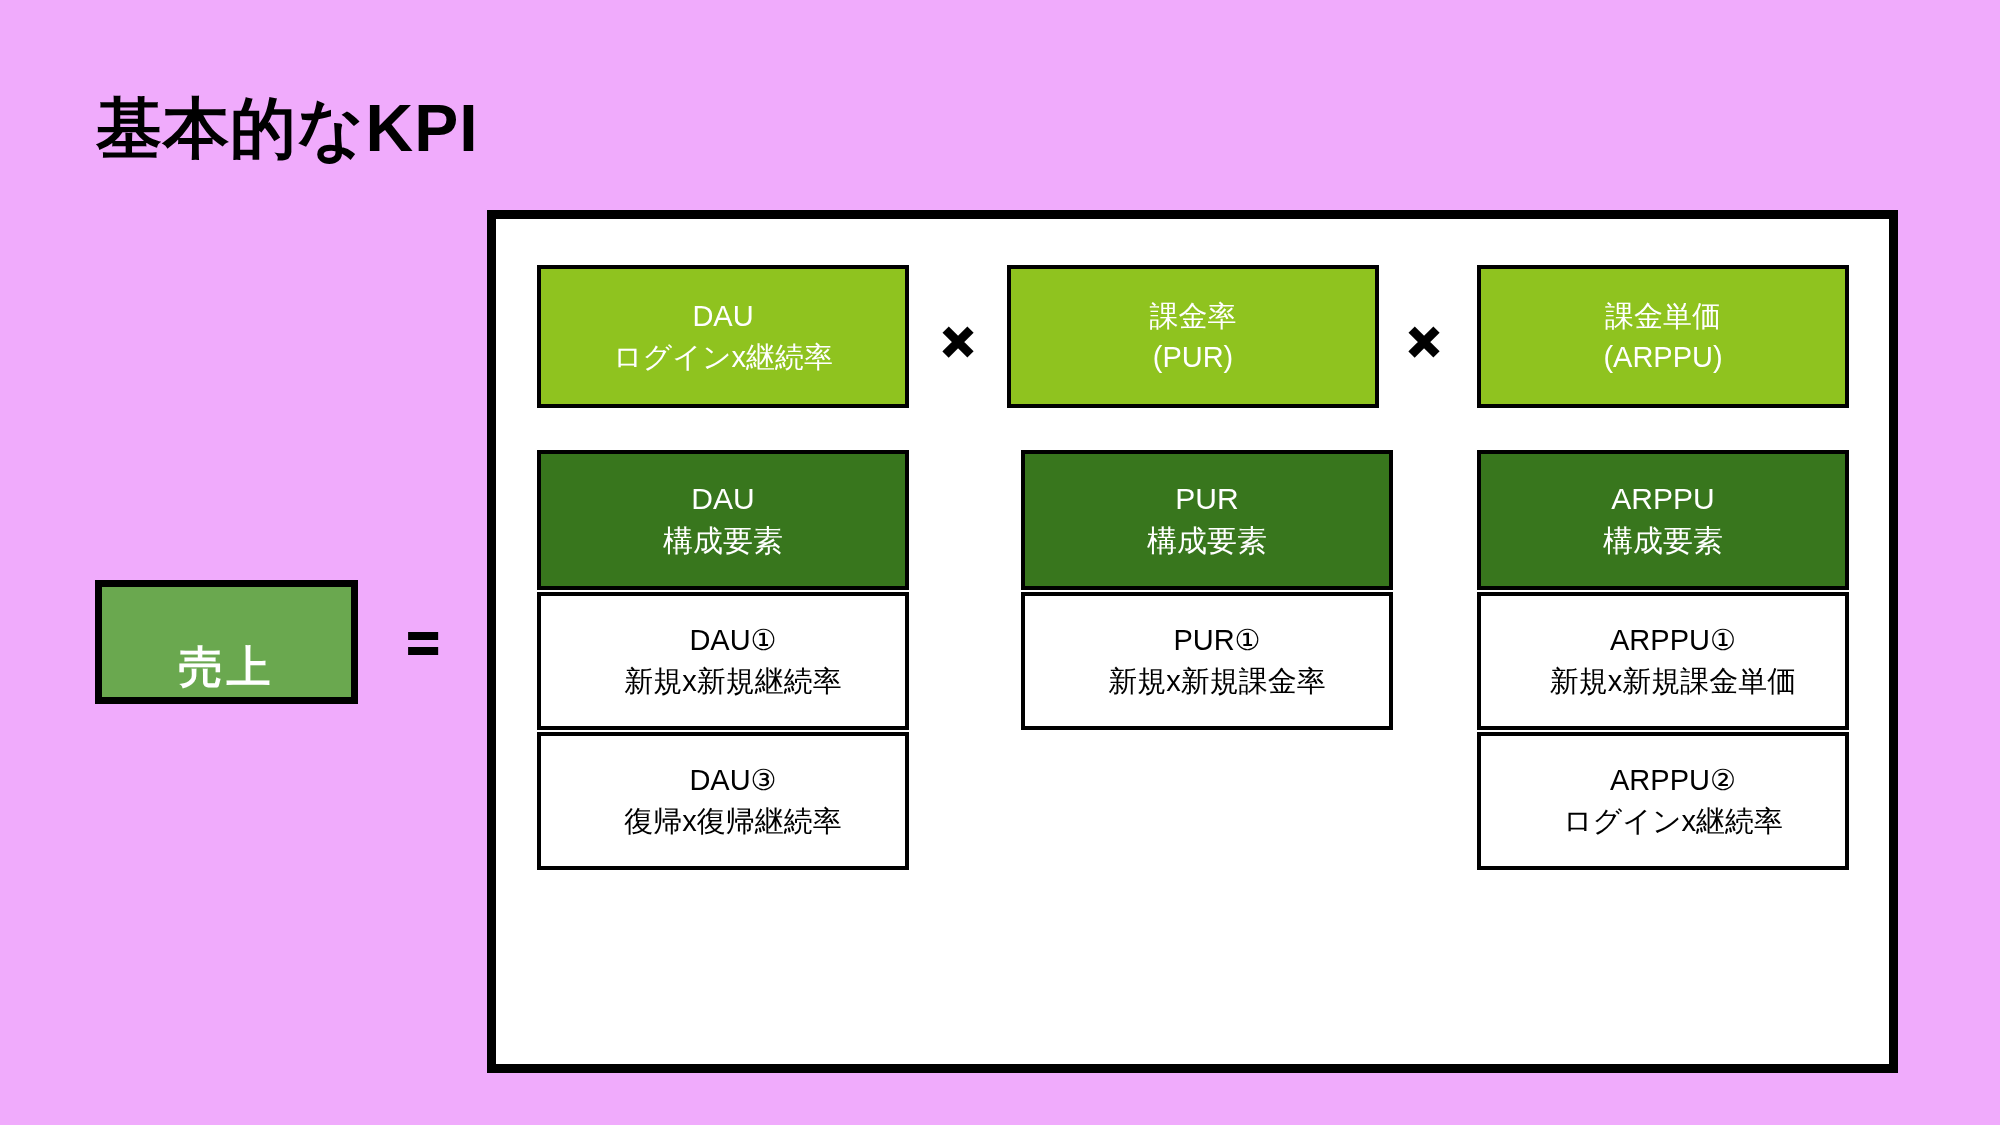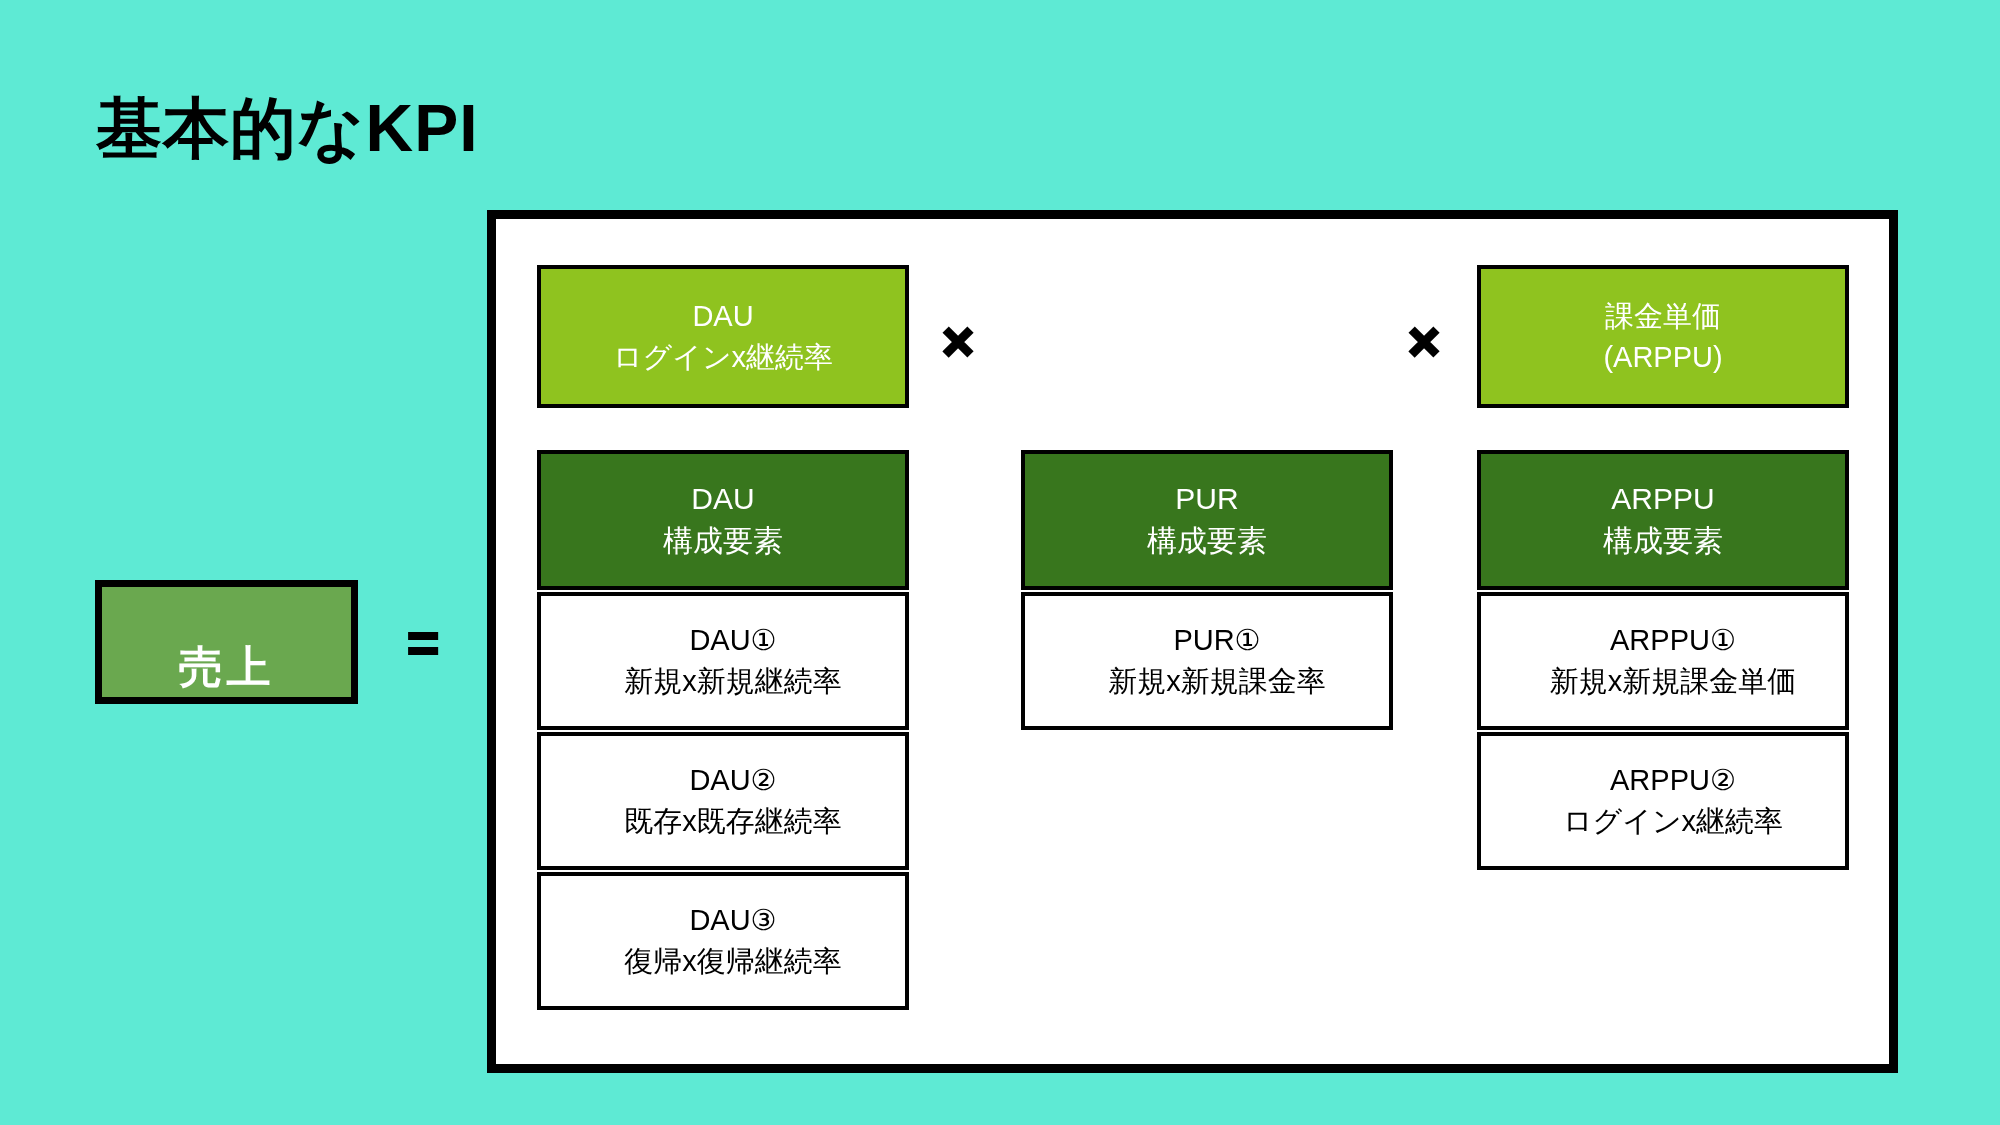--- a/index.html
+++ b/index.html
@@ -1,17 +1,17 @@
 <!DOCTYPE html>
 <html style="--light-green: #8FC31F; --dark-green: #38761D; --medium-green: #6AA84F; --border-black: #000000; --text-white: #FFFFFF;"><head>
 <meta charset="utf-8">
 <style>
   html,body{margin:0;padding:0;background:#fff;}
   .canvas{
-    position:relative;width:2000px;height:1125px;background:#5eead4;overflow:hidden;
+    position:relative;width:2000px;height:1125px;background:#f0abfc;overflow:hidden;
     font-family:"Liberation Sans","DejaVu Sans",sans-serif;color:#000;
   }
   .title{
     position:absolute;left:96px;top:92px;font-size:66px;font-weight:900;
     letter-spacing:1px;line-height:1.1;color:#000;
   }
   .frame{
     position:absolute;left:487px;top:210px;width:1411px;height:863px;
     border:9px solid #000;box-sizing:border-box;background:#fff;
   }
@@ -63,38 +63,38 @@
 
   <div class="equals">=</div>
 
   <div class="frame"></div>
 
   <div class="fbox formula fb1">
     <span>DAU</span>
     <span>ログインx継続率</span>
   </div>
   <div class="mult m1">×</div>
+  <div class="fbox formula fb2">
+    <span>課金率</span>
+    <span>(PUR)</span>
+  </div>
   <div class="mult m2">×</div>
   <div class="fbox formula fb3">
     <span>課金単価</span>
     <span>(ARPPU)</span>
   </div>
 
   <div class="col c1">
     <div class="hdr">
       <span>DAU</span>
       <span>構成要素</span>
     </div>
     <div class="cell">
       <span>DAU①</span>
       <span>新規x新規継続率</span>
-    </div>
-    <div class="cell">
-      <span>DAU②</span>
-      <span>既存x既存継続率</span>
     </div>
     <div class="cell">
       <span>DAU③</span>
       <span>復帰x復帰継続率</span>
     </div>
   </div>
 
   <div class="col c2">
     <div class="hdr">
       <span>PUR</span>

